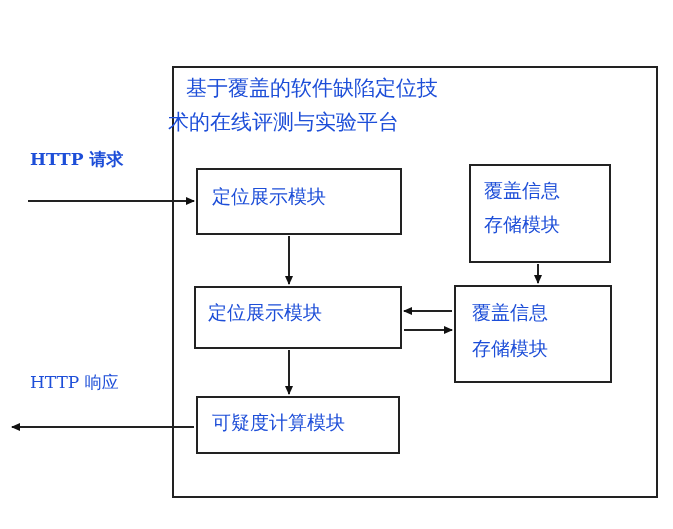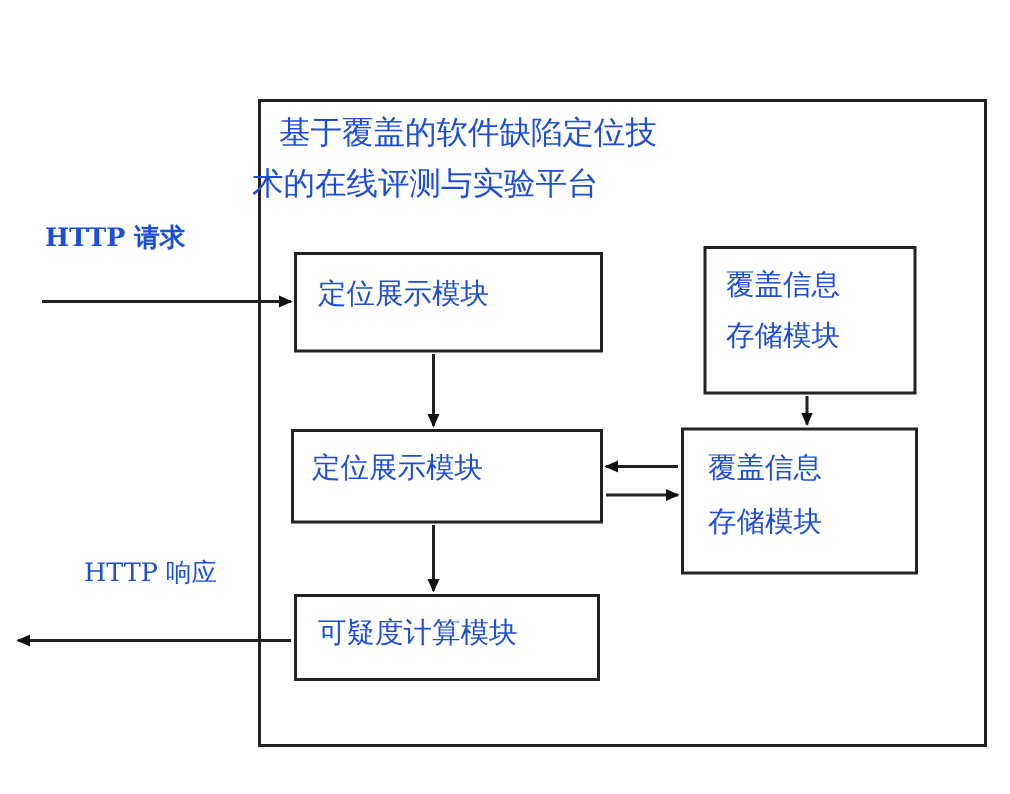--- a/index.html
+++ b/index.html
@@ -11,21 +11,21 @@
   svg.wires { position: absolute; left: 0; top: 0; }
 </style>
 </head>
 <body>
 
 <div class="box" style="left:172px; top:66px; width:486px; height:432px;"></div>
 <div class="txt" style="left:186px; top:74px; font-size:21px;">基于覆盖的软件缺陷定位技</div>
 <div class="txt" style="left:168px; top:108px; font-size:21px;">术的在线评测与实验平台</div>
 
 <div class="txt serif" style="left:30px; top:145px; font-size:17px;font-weight:bold;">HTTP 请求</div>
-<div class="txt serif" style="left:30px; top:368px; font-size:17px;margin-left:26px;">HTTP 响应</div>
+<div class="txt serif" style="left:30px; top:368px; font-size:17px;">HTTP 响应</div>
 
 <div class="box" style="left:196px; top:168px; width:206px; height:67px;"></div>
 <div class="txt" style="left:212px; top:182px;">定位展示模块</div>
 
 <div class="box" style="left:469px; top:164px; width:142px; height:99px;"></div>
 <div class="txt" style="left:484px; top:176px;text-align:center;">覆盖信息</div>
 <div class="txt" style="left:484px; top:210px;">存储模块</div>
 
 <div class="box" style="left:194px; top:286px; width:208px; height:63px;"></div>
 <div class="txt" style="left:208px; top:298px;">定位展示模块</div>

